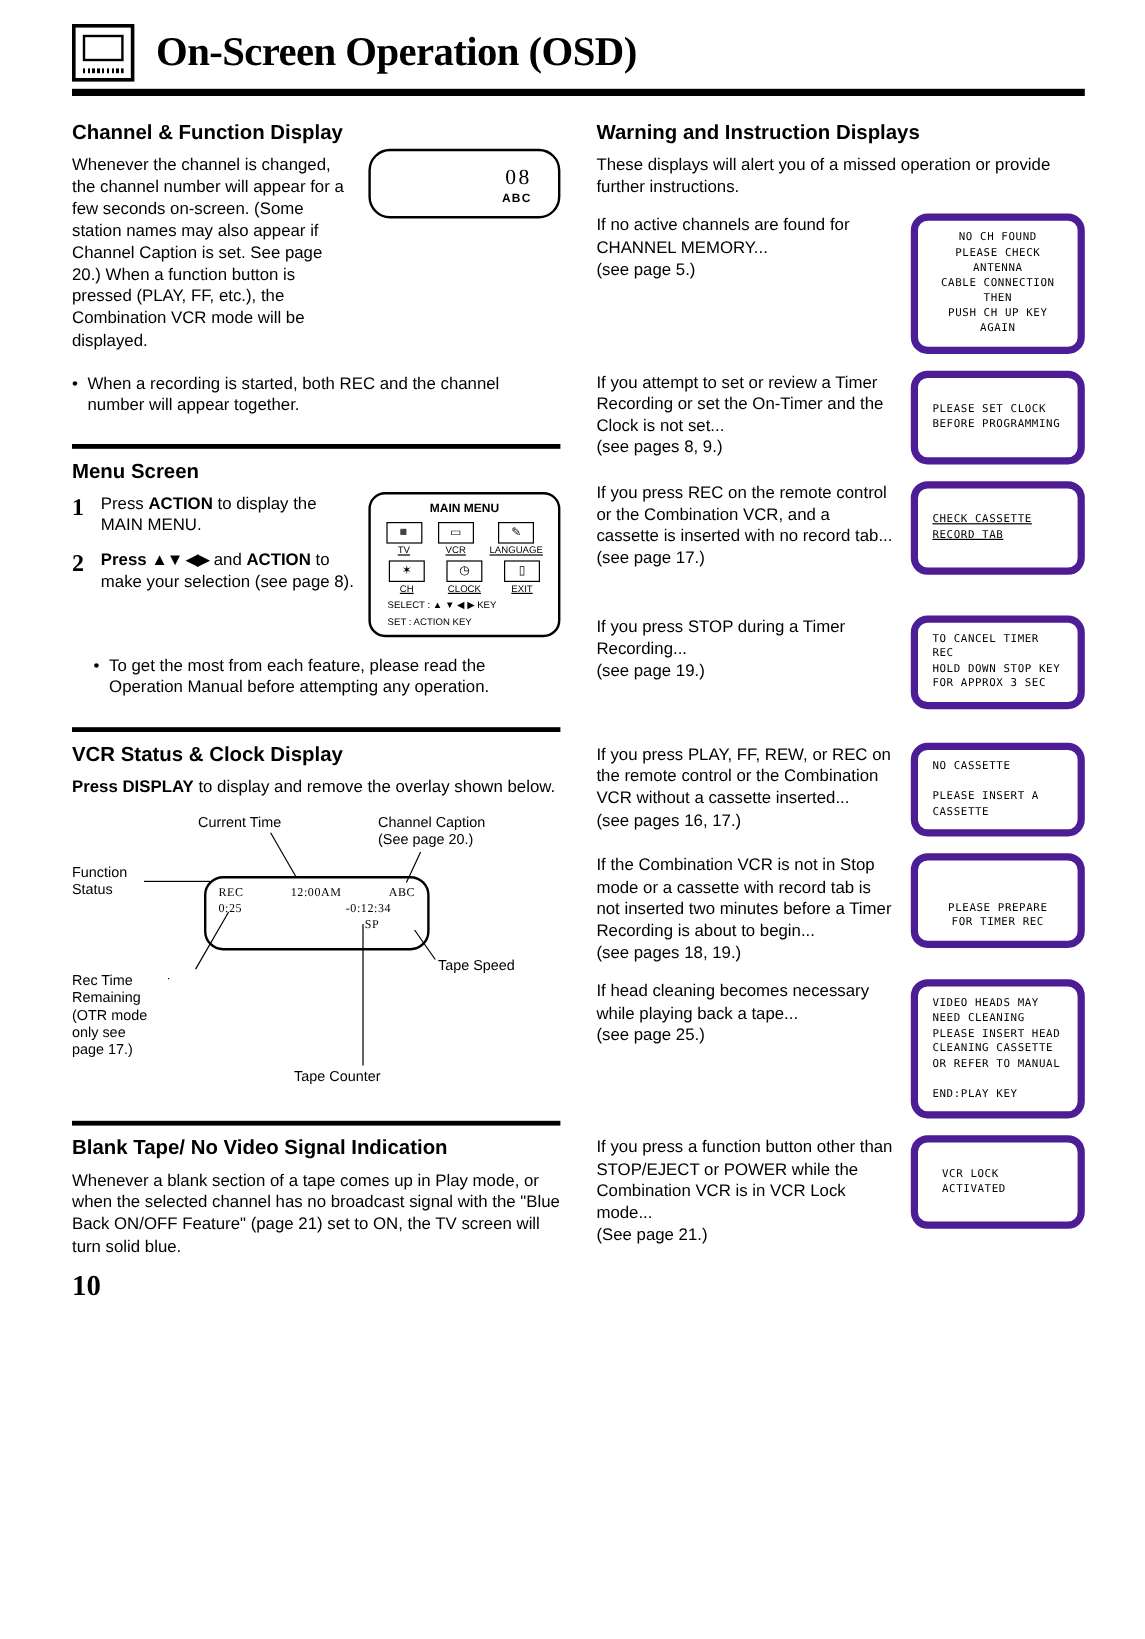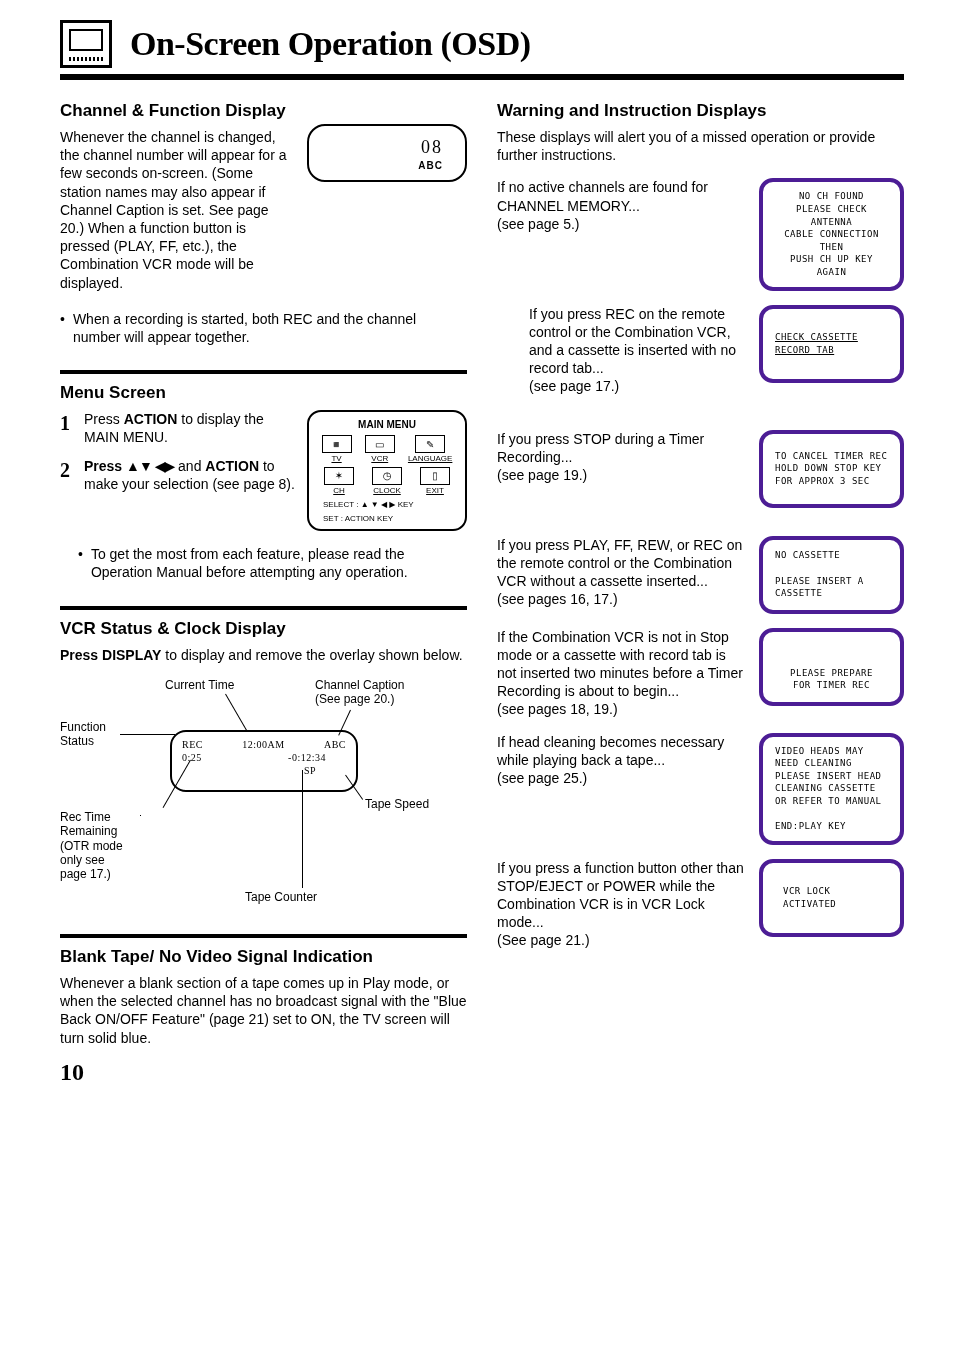--- a/index.html
+++ b/index.html
@@ -14,21 +14,21 @@
   .col { flex: 1; min-width: 0; }
   h2 { font-size: 17px; font-weight: bold; margin-bottom: 6px; }
   .thinrule { height: 4px; background: #000; margin: 24px 0 8px; }
   p { margin-bottom: 4px; }
   .smallp { font-size: 14px; }
   .bullet { display: flex; gap: 8px; margin: 6px 0; }
   .bullet .dot { flex-shrink: 0; }
   .numrow { display: flex; gap: 8px; margin-bottom: 10px; align-items: flex-start; }
   .numrow .num { font-size: 20px; font-weight: bold; font-family: "Times New Roman", serif; width: 16px; }
   .numrow .txt { flex: 1; }
-  .osd-box { border: 4px solid #4c1d95; border-radius: 14px; padding: 8px 12px; font-family: monospace; font-size: 11px; letter-spacing: 0.5px; min-height: 78px; display: flex; flex-direction: column; justify-content: center; width: 145px; flex-shrink: 0; }
+  .osd-box { border: 6px solid #4c1d95; border-radius: 14px; padding: 8px 12px; font-family: monospace; font-size: 11px; letter-spacing: 0.5px; min-height: 78px; display: flex; flex-direction: column; justify-content: center; width: 145px; flex-shrink: 0; }
   .osd-box.tall { min-height: 86px; }
   .osd-small { font-size: 9px; line-height: 1.4; }
   .row { display: flex; gap: 12px; align-items: flex-start; margin-bottom: 14px; }
   .row .txt { flex: 1; }
   .chbox { border: 2px solid #000; border-radius: 18px; width: 160px; height: 58px; display: flex; flex-direction: column; align-items: flex-end; justify-content: flex-start; padding: 10px 22px; font-family: "Times New Roman", serif; letter-spacing: 2px; font-size: 18px; flex-shrink: 0; position: relative; top: -4px; }
   .chbox .sub { font-size: 10px; font-family: Arial; letter-spacing: 1px; font-weight: bold; }
   .menu-box { border: 2px solid #000; border-radius: 14px; width: 160px; padding: 6px; font-size: 9px; text-align: center; font-family: Arial; flex-shrink: 0; }
   .menu-title { font-weight: bold; margin-bottom: 4px; font-size: 10px; }
   .menu-grid { display: flex; justify-content: space-around; margin-bottom: 2px; }
   .menu-cell { display: flex; flex-direction: column; align-items: center; gap: 1px; }
@@ -177,21 +177,27 @@
     <div id="warning-list">
         <div class="row">
           <div class="txt" style="white-space: pre-line;">If no active channels are found for CHANNEL MEMORY...
 (see page 5.)</div>
           <div class="osd-box osd-small tall" style="white-space: pre-line; text-align: center;">NO CH FOUND
 PLEASE CHECK ANTENNA
 CABLE CONNECTION THEN
 PUSH CH UP KEY AGAIN</div>
         </div>
         <div class="row">
-          <div class="txt" style="white-space: pre-line; margin-left: 32px;">If you press REC on the remote control or the Combination VCR, and a cassette is inserted with no record tab...
+          <div class="txt" style="white-space: pre-line;">If you attempt to set or review a Timer Recording or set the On-Timer and the Clock is not set...
+(see pages 8, 9.)</div>
+          <div class="osd-box osd-small" style="white-space: pre-line;">PLEASE SET CLOCK
+BEFORE PROGRAMMING</div>
+        </div>
+        <div class="row">
+          <div class="txt" style="white-space: pre-line;">If you press REC on the remote control or the Combination VCR, and a cassette is inserted with no record tab...
 (see page 17.)</div>
           <div class="osd-box osd-small" style="white-space: pre-line; text-decoration: underline;">CHECK CASSETTE
 RECORD TAB</div>
         </div>
         <div class="row" style="margin-top: 34px;">
           <div class="txt" style="white-space: pre-line;">If you press STOP during a Timer Recording...
 (see page 19.)</div>
           <div class="osd-box osd-small" style="white-space: pre-line;">TO CANCEL TIMER REC
 HOLD DOWN STOP KEY
 FOR APPROX 3 SEC</div>

